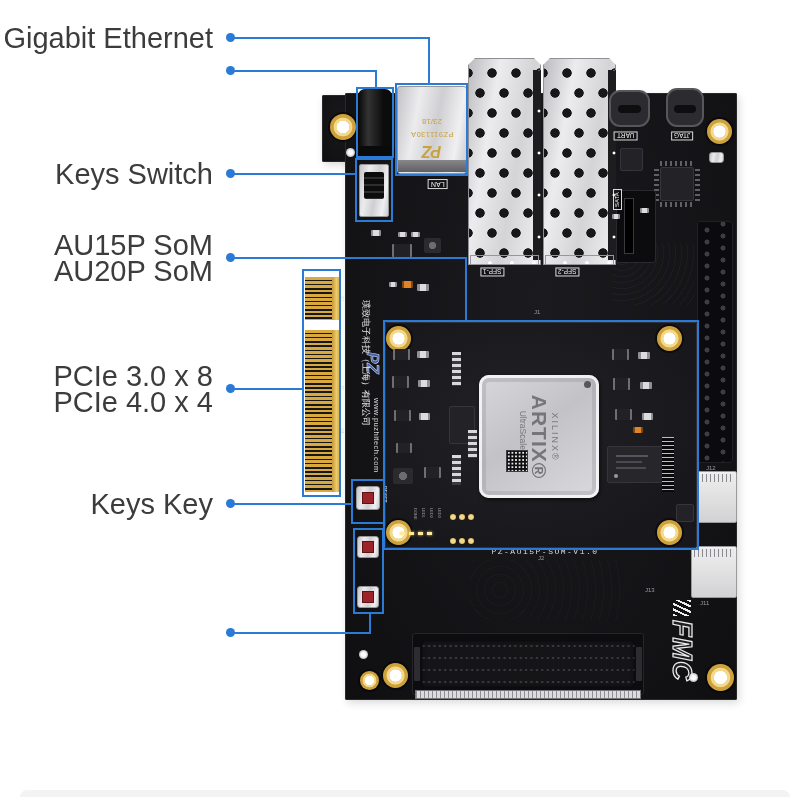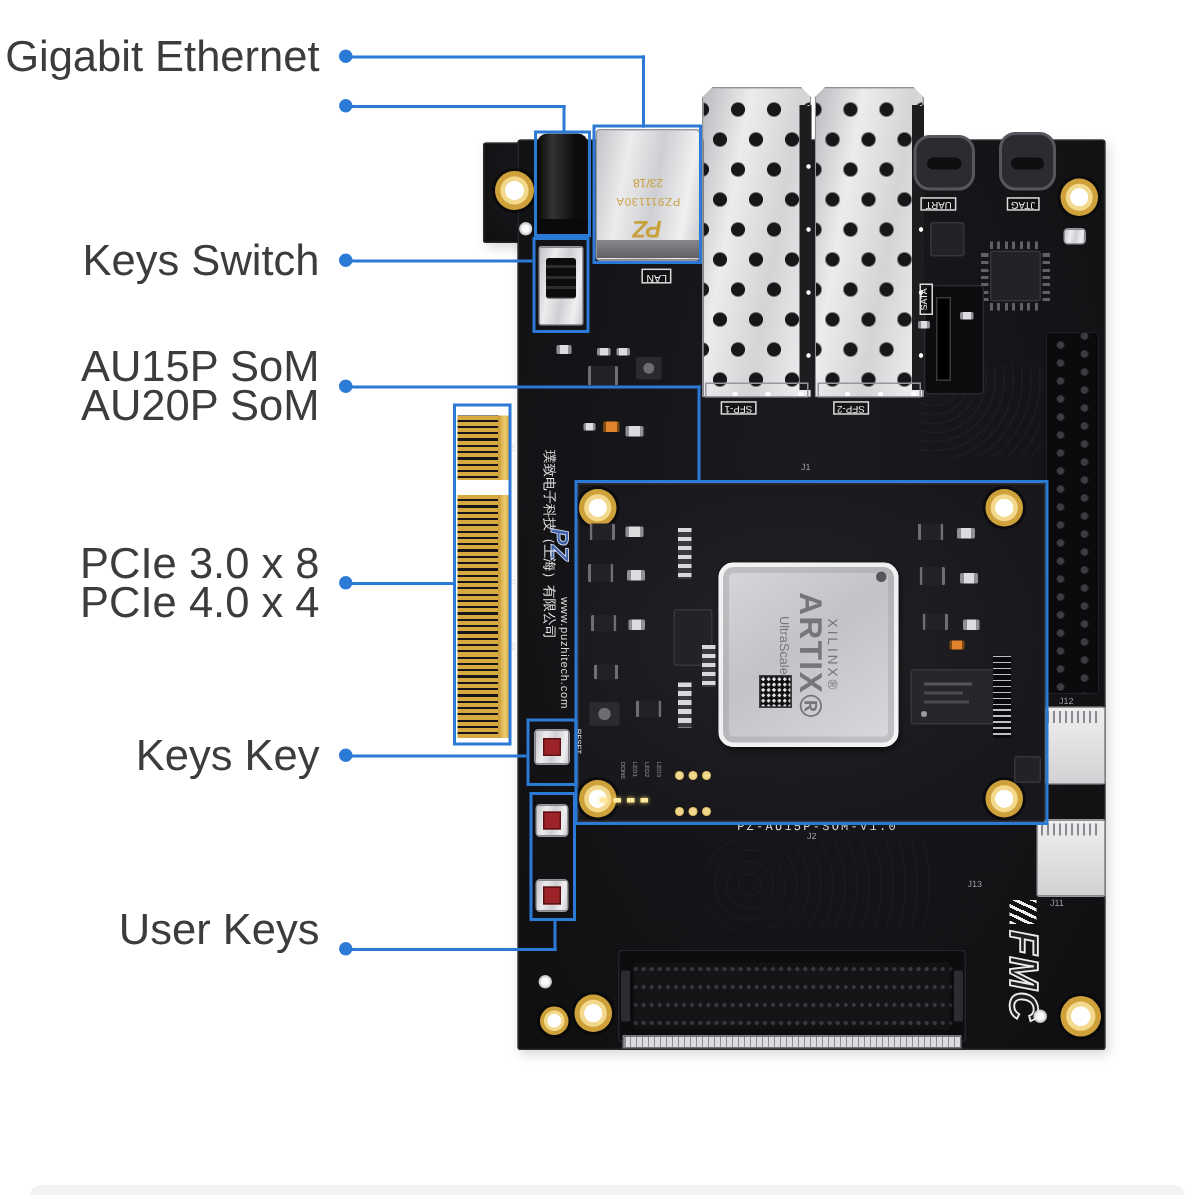--- a/index.html
+++ b/index.html
@@ -317,20 +317,19 @@
   <div class="cdot" style="left:226px;top:384px;"></div>
   <div class="clh" style="left:234px;top:388px;width:68px;"></div>
 
   <div class="cl-label" style="top:491px;">
     <span>Keys Key</span>
   </div>
   <div class="cdot" style="left:226px;top:499px;"></div>
   <div class="clh" style="left:234px;top:503px;width:117px;"></div>
 
   <div class="cl-label" style="top:607px;">
-    <span style="position:static;display:block;">User Keys</span>
   </div>
   <div class="cdot" style="left:226px;top:628px;"></div>
   <div class="clh" style="left:234px;top:632px;width:137px;"></div>
   <div class="clv" style="left:369px;top:614px;height:20px;"></div>
 
   <div style="left:20px;top:790px;width:770px;height:7px;background:#f3f3f4;border-radius:8px 8px 0 0;"></div>
 </div>
 
 </body></html>

